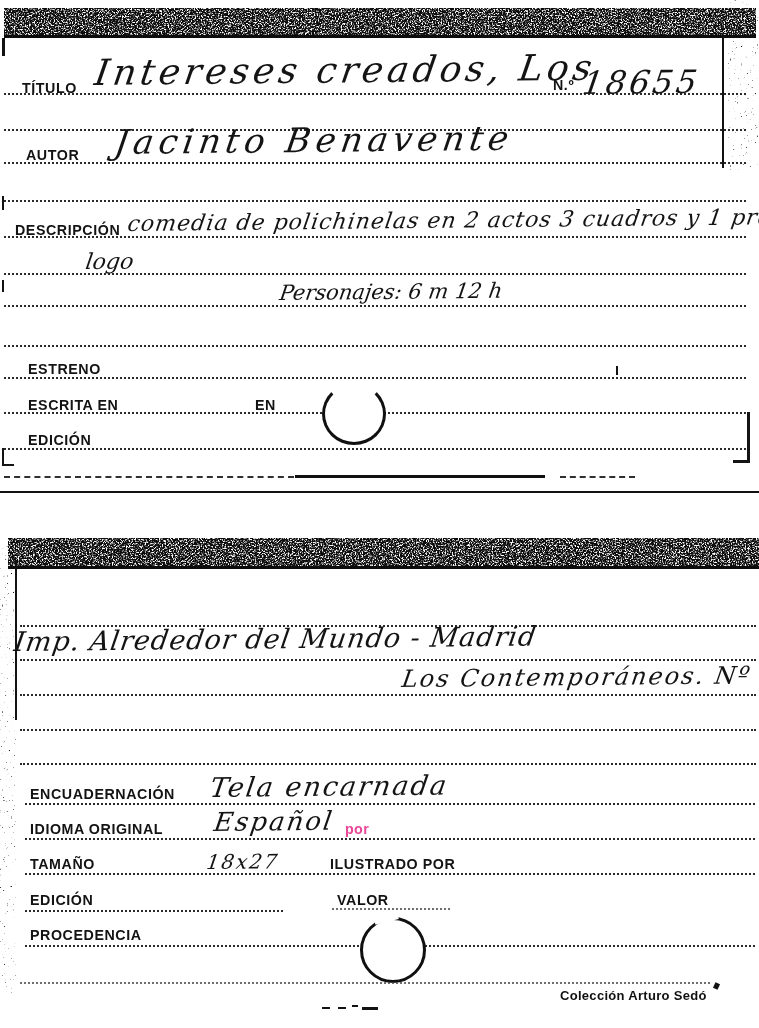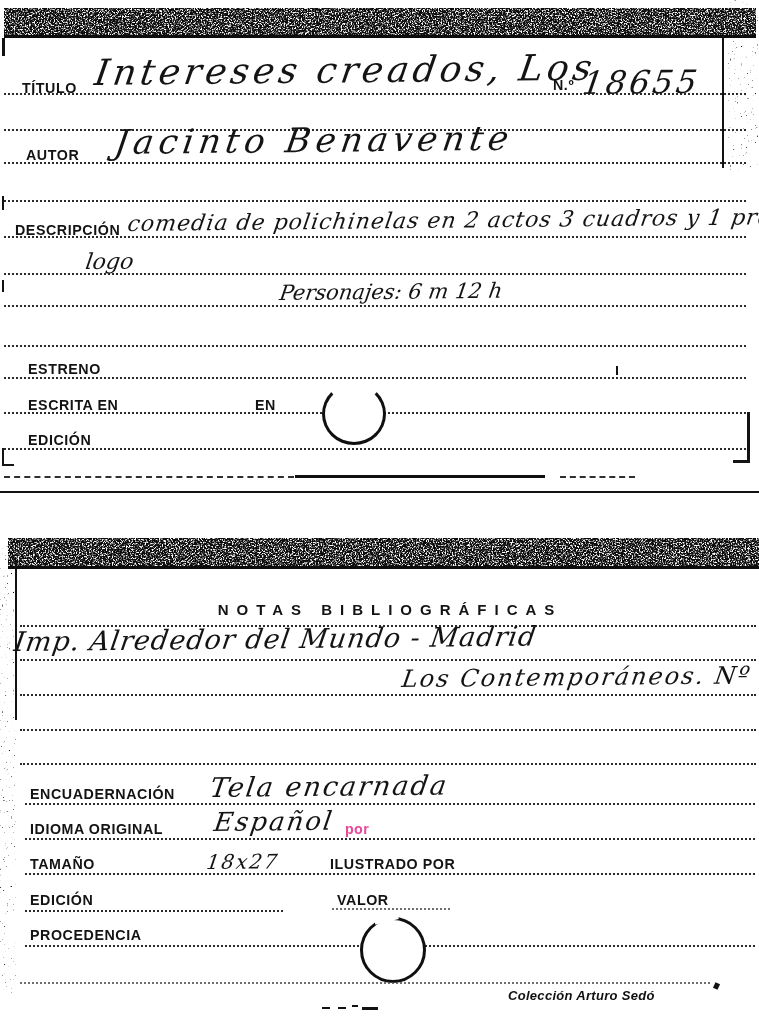--- a/index.html
+++ b/index.html
@@ -117,21 +117,20 @@
       </svg>
   </div>
 
   <div class="noisewrap" style="left:0px;top:546px;width:16px;height:448px;">
     <svg width="16" height="448">
         <rect width="16" height="448" fill="#111" filter="url(#speckSparse)"></rect>
       </svg>
   </div>
   <div class="vline" style="left:15px;top:560px;width:2px;height:160px;"></div>
 
-  <div class="header" style="left:170px;top:601px;width:440px;">NOTAS BIBLIOGRÁFICAS</div>
 
   <div class="dot" style="left:20px;top:625px;width:736px;"></div>
   <div class="dot" style="left:20px;top:659px;width:736px;"></div>
   <div class="dot" style="left:20px;top:694px;width:736px;"></div>
   <div class="dot" style="left:20px;top:729px;width:736px;"></div>
   <div class="dot" style="left:20px;top:763px;width:736px;"></div>
 
   <div class="hand" style="left:12px;top:626px;font-size:27px;letter-spacing:1px;">Imp. Alrededor del Mundo - Madrid</div>
   <div class="hand" style="left:400px;top:665px;font-size:24px;letter-spacing:2px;">Los Contemporáneos. Nº 218</div>
 
@@ -155,21 +154,21 @@
   <div class="dot lite" style="left:332px;top:908px;width:118px;"></div>
 
   <div class="lbl" style="left:30px;top:926px;">PROCEDENCIA</div>
   <div class="dot" style="left:25px;top:945px;width:730px;"></div>
 
   <div class="punch-bottom"></div>
   <div class="punch-notch"></div>
 
   <div class="dot lite" style="left:20px;top:982px;width:690px;"></div>
 
-  <div class="footer" style="left:508px;top:988px;font-style:italic;">Colección Arturo Sedó</div>
+  <div class="footer" style="left:560px;top:988px;">Colección Arturo Sedó</div>
   <div class="mark" style="left:714px;top:983px;width:5px;height:6px;transform:rotate(25deg);"></div>
 
   <div class="mark" style="left:322px;top:1007px;width:8px;height:2px;"></div>
   <div class="mark" style="left:338px;top:1007px;width:8px;height:2px;"></div>
   <div class="mark" style="left:352px;top:1005px;width:6px;height:2px;"></div>
   <div class="mark" style="left:362px;top:1007px;width:16px;height:3px;"></div>
 
 </div>
 
 </body></html>

